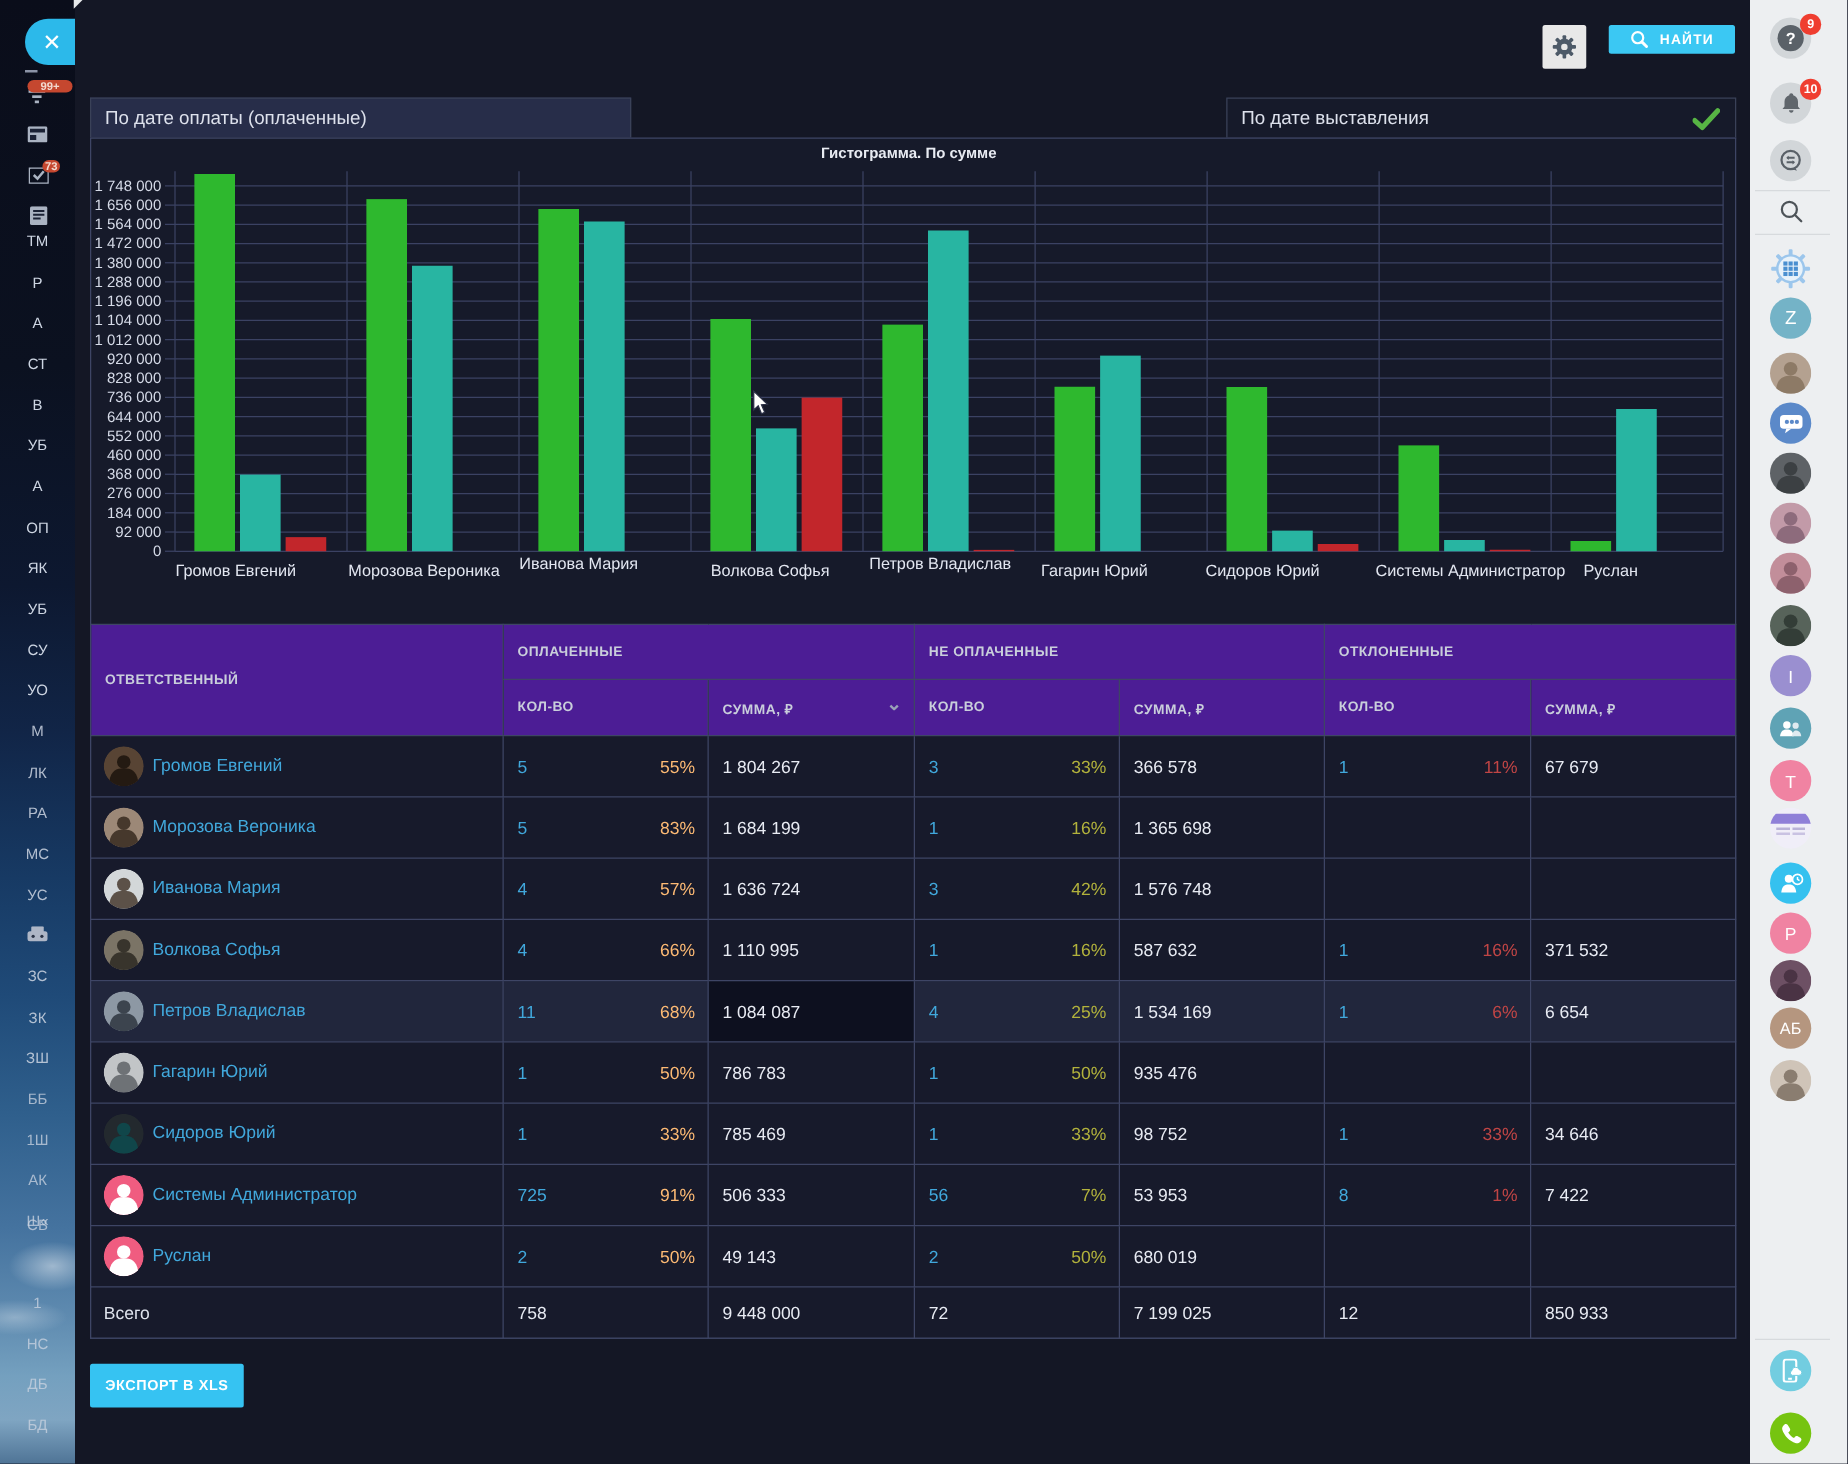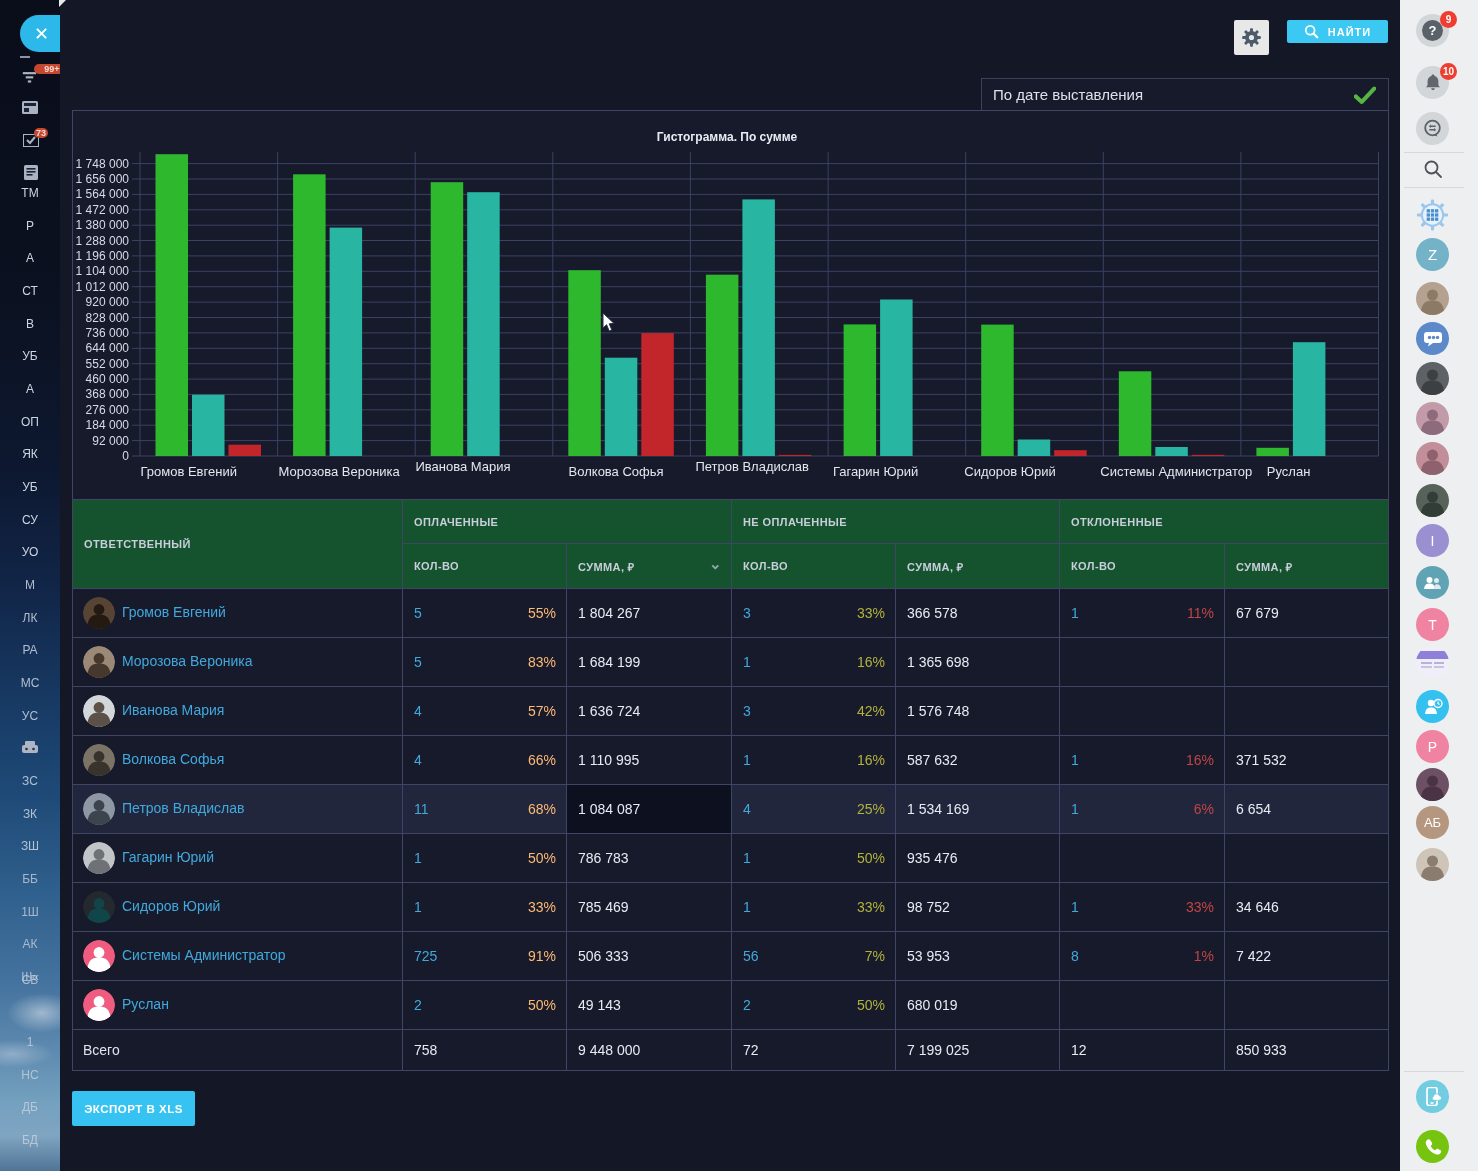--- a/index.html
+++ b/index.html
@@ -24,21 +24,21 @@
   
   #panel{left:12px;top:110px;width:1317px;height:961px;background:#161a2a;border:1px solid #3e4565;box-sizing:border-box;}
   
   #tooltip{left:568px;top:276px;width:252px;height:80px;background:rgba(95,103,125,0.9);border:2px solid #55bfe9;border-radius:6px;box-sizing:border-box;}
   #tooltip .tt-title{position:absolute;left:9px;top:4px;font-size:14px;font-weight:bold;color:#ccd3e0;}
   .tt-row{position:absolute;left:6px;font-size:12.5px;color:#eaedf4;white-space:nowrap;}
   .sq{display:inline-block;width:10px;height:10px;margin-right:4px;vertical-align:-1px;}
   
   #tbl{position:absolute;left:12px;top:499px;border-collapse:collapse;table-layout:fixed;}
   #tbl td,#tbl th{border:1px solid #3e4565;box-sizing:border-box;overflow:hidden;white-space:nowrap;}
-  #tbl th{background:#14532d;color:#c9cedb;font-size:11px;font-weight:bold;text-align:left;padding-left:11px;letter-spacing:.4px;}
+  #tbl th{background:#4c1d95;color:#c9cedb;font-size:11px;font-weight:bold;text-align:left;padding-left:11px;letter-spacing:.4px;}
   #tbl td{background:#171a2b;color:#e8ebf3;font-size:14px;padding-left:11px;}
   #tbl tr.hl td{background:#21263c;}
   td.dark{background:#0d101f !important;}
   .nm{color:#41a8dc;}
   .kol{color:#41a8dc;float:left;}
   .pct{float:right;margin-right:9px;}
   .pg{color:#fdba74;} .py{color:#b2b23c;} .pr{color:#c04545;}
   .av{display:inline-block;width:32px;height:32px;border-radius:50%;vertical-align:middle;margin-right:7px;}
   
   #export{left:12px;top:1091px;width:123px;height:35px;background:#36c3f2;border-radius:2px;color:#fff;font-size:11.5px;font-weight:bold;letter-spacing:.5px;}
@@ -54,21 +54,21 @@
 <div class="abs" id="leftbar">
 <div id="pill">
       <span class="x">✕</span>
     </div>
 <div class="abs" style="left:20px;top:56px;width:10px;height:2px;background:#8b93a6;"></div>
 <svg class="abs" style="left:22px;top:71px;" width="15" height="13" viewBox="0 0 18 13">
 <rect x="1" y="0" width="16" height="2.6" fill="#aab3c2"></rect>
       <rect x="4.5" y="5" width="9" height="2.6" fill="#aab3c2"></rect>
       <rect x="7" y="10" width="4" height="2.6" fill="#aab3c2"></rect>
     </svg>
-<div class="badge" style="left:34px;top:64px;width:36px;height:10px;line-height:10px;">99+</div>
+<div class="badge" style="left:22px;top:64px;width:36px;height:10px;line-height:10px;">99+</div>
 <svg class="abs" style="left:22px;top:101px;" width="16" height="13" viewBox="0 0 16 13">
 <rect x="0" y="0" width="16" height="13" rx="1.5" fill="#aab3c2"></rect>
       <rect x="2" y="2" width="12" height="3" fill="#1b2235"></rect>
       <rect x="2" y="7" width="5" height="4" fill="#1b2235"></rect>
     </svg>
 <svg class="abs" style="left:23px;top:134px;" width="16" height="13" viewBox="0 0 16 13">
 <rect x="0" y="0" width="16" height="13" rx="1.5" fill="none" stroke="#aab3c2" stroke-width="2"></rect>
       <path d="M4 6 l3 3 l5 -6" fill="none" stroke="#aab3c2" stroke-width="2"></path>
     </svg>
 <div class="badge" style="left:34px;top:128px;width:14px;height:10px;line-height:10px;">73</div>
@@ -131,25 +131,26 @@
             <rect x="11.2" y="1.5" width="3.6" height="5" rx="1" transform="rotate(315 13 13)"></rect>
           </g>
         </g>
         <circle cx="13" cy="13" r="3.2" fill="#e8e8e8"></circle>
       </svg>
     </div>
   <div class="abs cbtn" id="findbtn"><svg width="15" height="15" viewBox="0 0 17 17" style="margin-right:9px">
         <circle cx="7" cy="7" r="5" fill="none" stroke="#fff" stroke-width="2"></circle>
         <line x1="11" y1="11" x2="15" y2="15" stroke="#fff" stroke-width="2.6" stroke-linecap="round"></line>
       </svg>НАЙТИ</div>
+  <div class="tab" id="tab1" style="left:12px;width:433px;">По дате оплаты (оплаченные)</div>
   <div class="tab" id="tab3" style="left:921px;width:408px;">По дате выставления<svg width="22" height="19" viewBox="0 0 24 20" style="position:absolute;right:12px;top:7px;">
         <path d="M2 11 L8.5 17 L22 2.5" fill="none" stroke="#57b544" stroke-width="4.5" stroke-linecap="round" stroke-linejoin="round"></path>
       </svg></div>
   <div class="abs" id="panel"></div>
-  <div class="abs" id="chart" style="left:12px;top:115px;width:1164px;height:380px;"><svg width="1317" height="380" viewBox="0 0 1317 380" font-family="Liberation Sans,sans-serif">
+  <div class="abs" id="chart" style="left:12px;top:100px;width:1164px;height:380px;"><svg width="1317" height="380" viewBox="0 0 1317 380" font-family="Liberation Sans,sans-serif">
 <text x="655" y="26" text-anchor="middle" font-size="12" font-weight="bold" fill="#e8ebf2">Гистограмма. По сумме</text>
 <line x1="68" y1="48.6" x2="1306.5" y2="48.6" stroke="#3b4263" stroke-width="1"></line>
 <line x1="60" y1="48.6" x2="68" y2="48.6" stroke="#3b4263" stroke-width="1"></line>
 <text x="57" y="52.6" text-anchor="end" font-size="12" fill="#d6dbe8">1 748 000</text>
 <line x1="68" y1="64.0" x2="1306.5" y2="64.0" stroke="#3b4263" stroke-width="1"></line>
 <line x1="60" y1="64.0" x2="68" y2="64.0" stroke="#3b4263" stroke-width="1"></line>
 <text x="57" y="68.0" text-anchor="end" font-size="12" fill="#d6dbe8">1 656 000</text>
 <line x1="68" y1="79.4" x2="1306.5" y2="79.4" stroke="#3b4263" stroke-width="1"></line>
 <line x1="60" y1="79.4" x2="68" y2="79.4" stroke="#3b4263" stroke-width="1"></line>
 <text x="57" y="83.4" text-anchor="end" font-size="12" fill="#d6dbe8">1 564 000</text>

